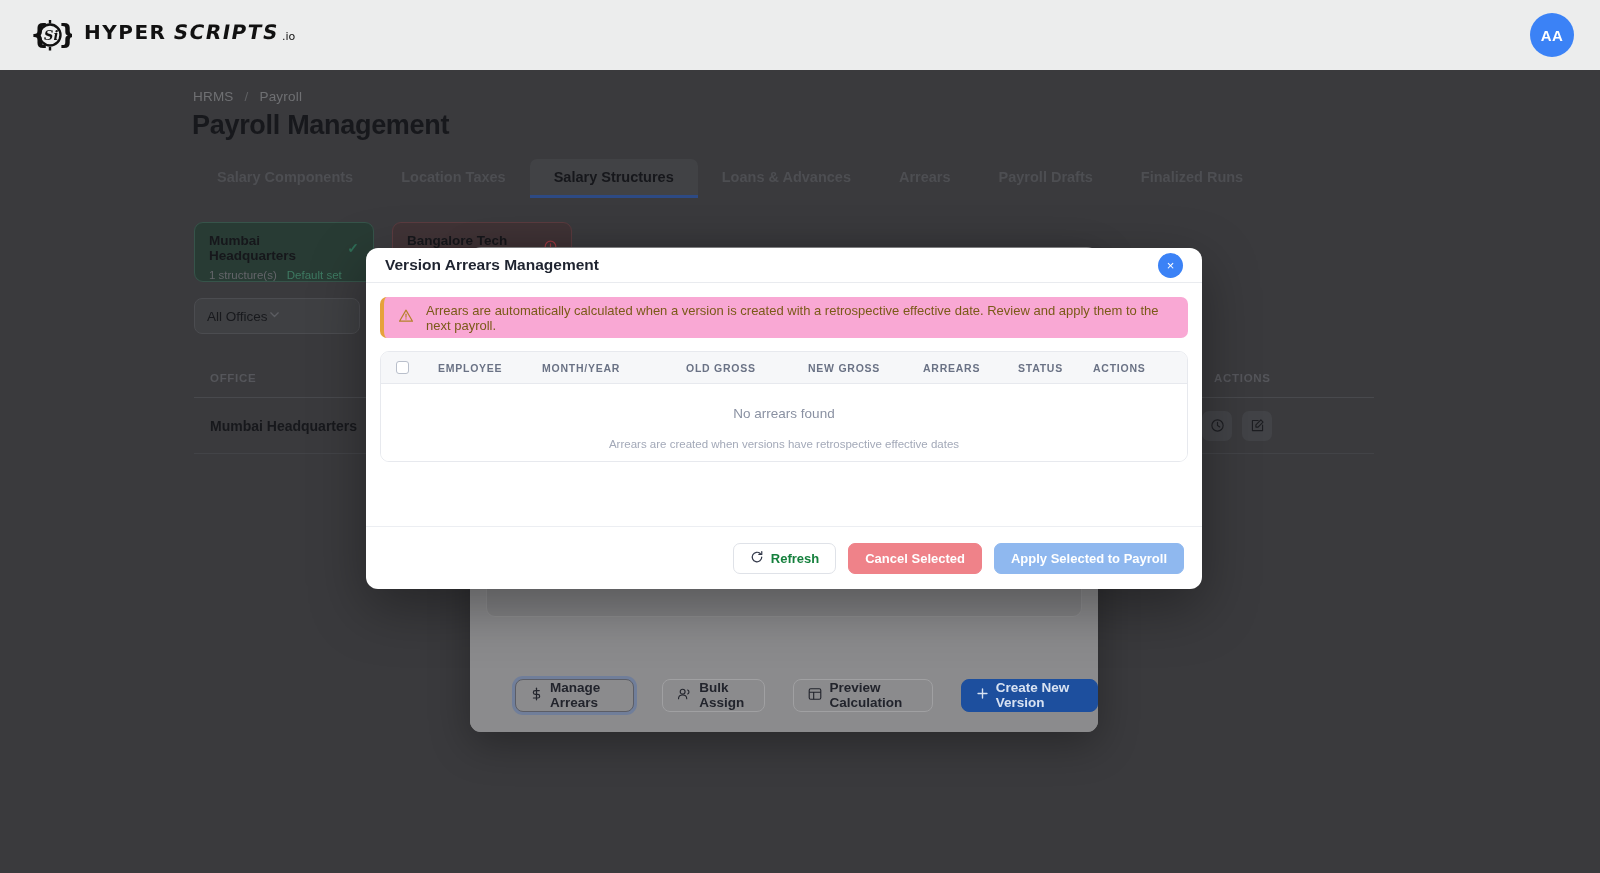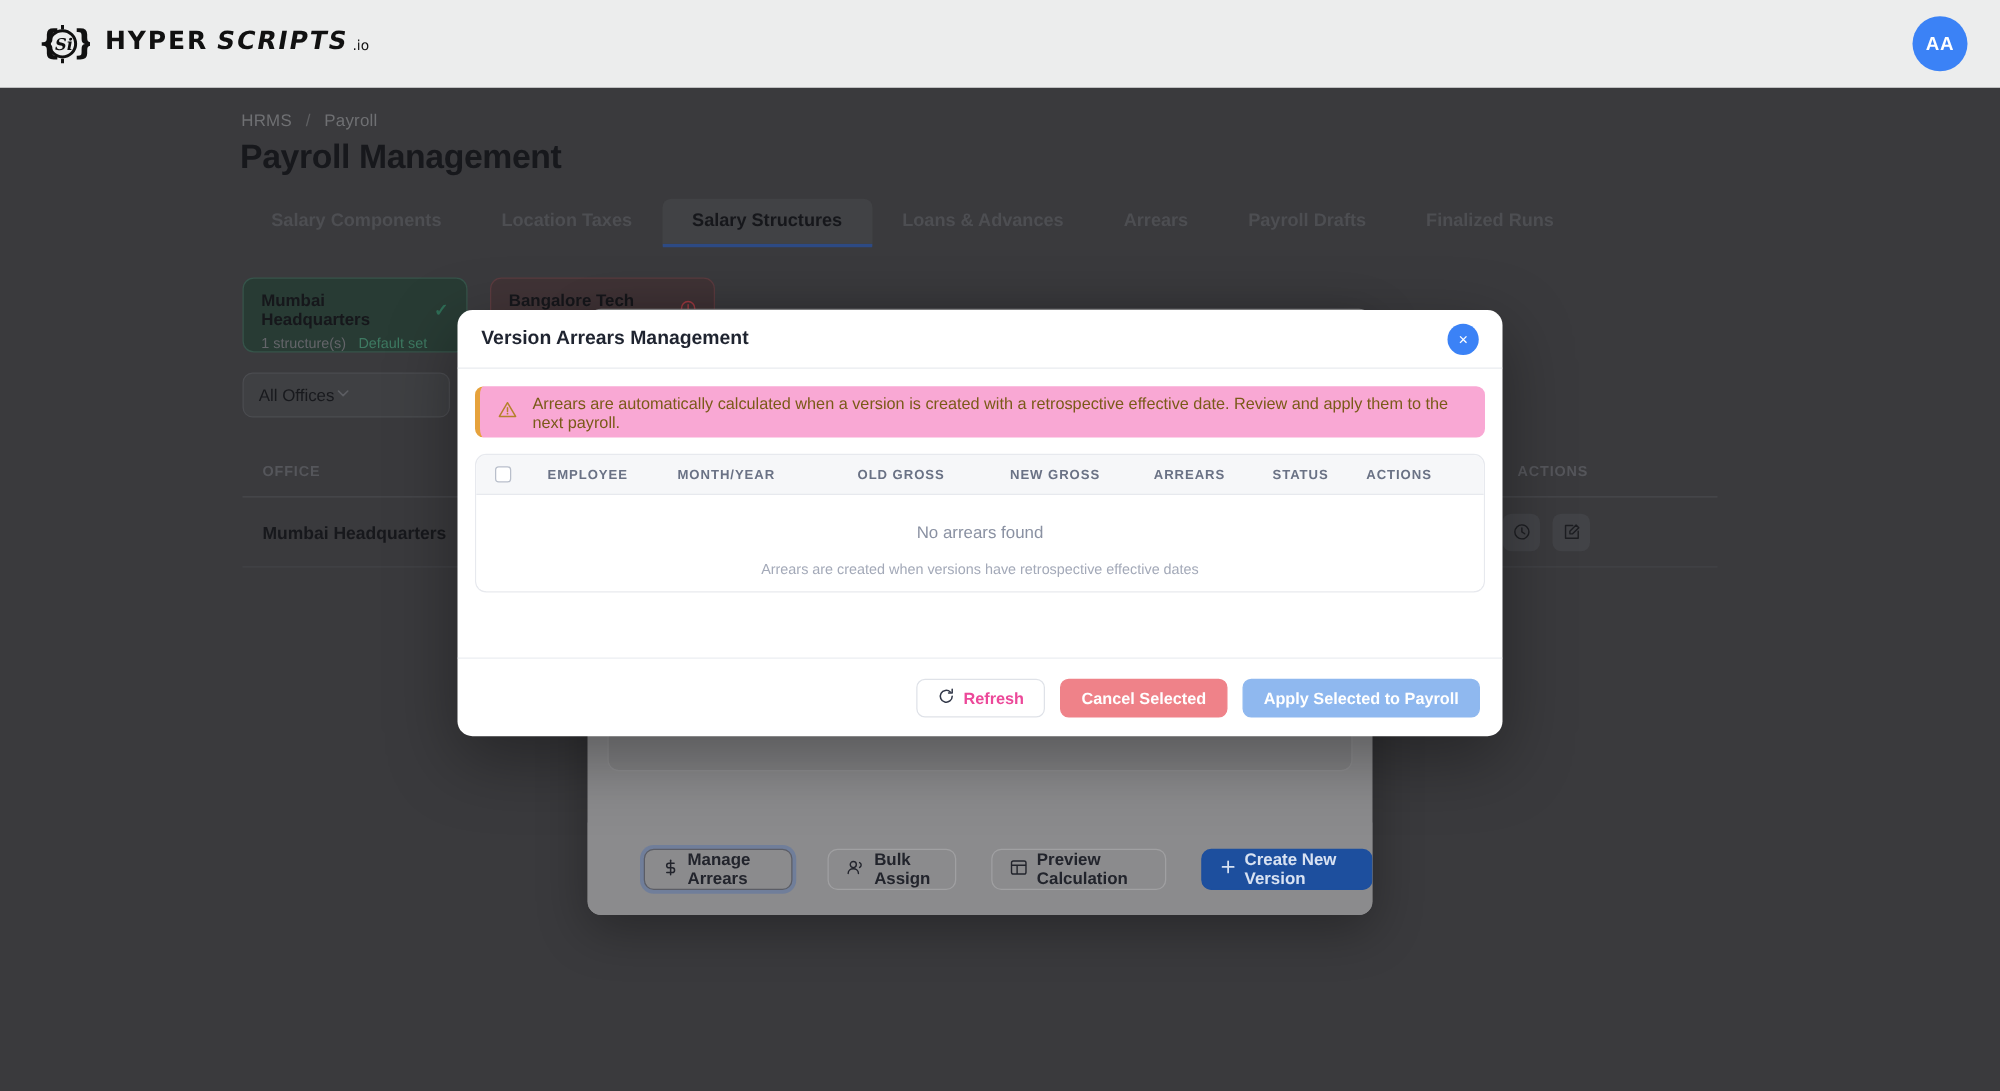--- a/index.html
+++ b/index.html
@@ -167,21 +167,21 @@
   
   .ar-modal {
     position: absolute; left: 366px; top: 248px;
     width: 836px; height: 341px;
     background: #fff; border-radius: 12px;
     box-shadow: 0 18px 55px rgba(0,0,0,.35);
     overflow: hidden;
     z-index: 20;
   }
   .ar-head {
-    height: 47px; display: flex; align-items: center; justify-content: space-between;
+    height: 35px; display: flex; align-items: center; justify-content: space-between;
     padding: 0 19px;
     border-bottom: 1px solid #e9ebef;
   }
   .ar-title { font-size: 15.5px; font-weight: 700; color: #1f2430; }
   .ar-close {
     width: 25px; height: 25px; border-radius: 50%;
     background: #3b82f6; color: #fff;
     display: flex; align-items: center; justify-content: center;
     font-size: 13px; line-height: 1;
   }
@@ -235,21 +235,21 @@
     border-top: 1px solid #eceef2;
     display: flex; align-items: center; justify-content: flex-end;
     gap: 12px; padding-right: 18px;
   }
   .ar-btn {
     height: 31px; border-radius: 7px;
     display: flex; align-items: center; justify-content: center; gap: 7px;
     padding: 0 16px;
     font-size: 13px; font-weight: 600;
   }
-  .ar-btn.ghost  { background: #fff; border: 1px solid #dfe2e8; color: #ec4899; }
+  .ar-btn.ghost  { background: #fff; border: 1px solid #dfe2e8; color: #15803d; }
   .ar-btn.danger { background: #ef8289; border: 1px solid #ef8289; color: #fff; }
   .ar-btn.apply  { background: #8fb8ef; border: 1px solid #8fb8ef; color: #fff; }
 </style>
 </head>
 <body>
 
 <div id="root">
 
   <div class="topbar">
     <div class="logo-wrap">

